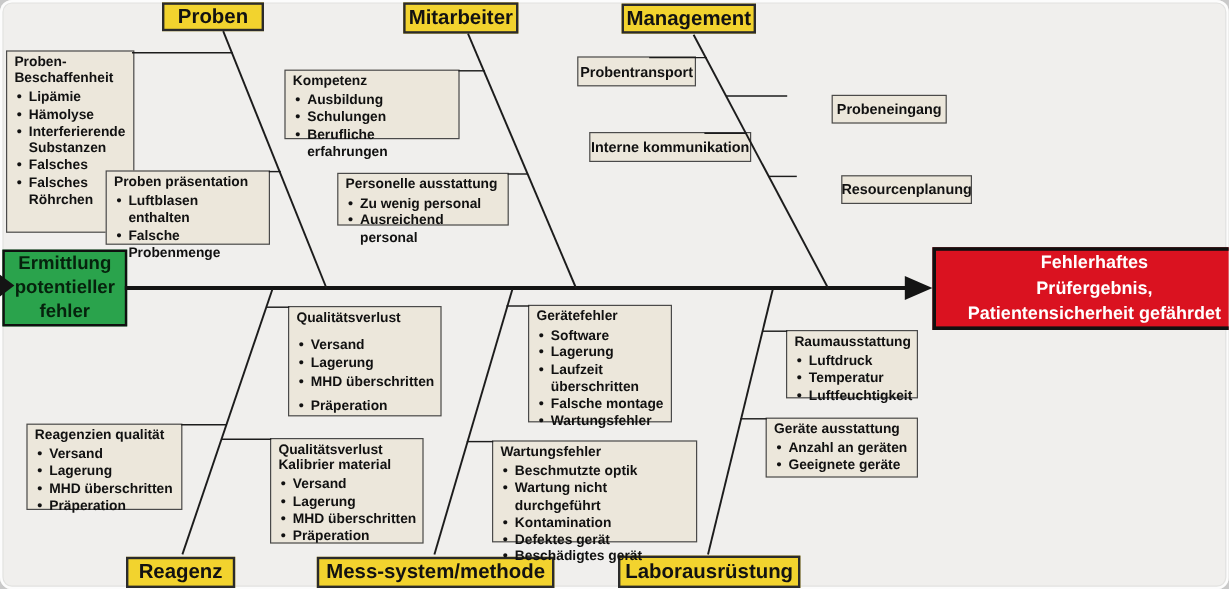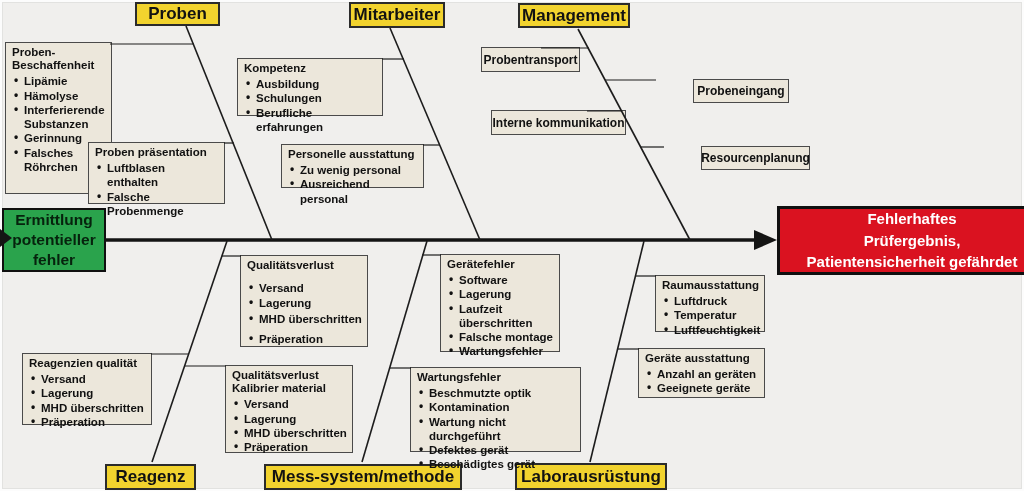--- a/index.html
+++ b/index.html
@@ -1,20 +1,21 @@
 <!DOCTYPE html>
 <html><head>
 <meta charset="utf-8">
 <style>
   html,body{margin:0;padding:0;background:#c9c9c9;}
   .canvas{
     position:relative;width:1024px;height:491px;overflow:hidden;
     background:#f0efed;
     font-family:"Liberation Sans","DejaVu Sans",sans-serif;
     box-shadow:inset 0 0 0 2px #fcfcfc, inset 0 0 0 3px #e2e2e0;
+    border-radius:10px;
   }
   .cause{
     position:absolute;background:#ece7db;border:1px solid #4a4a4a;
     padding:3px 5px 4px 6px;box-sizing:border-box;color:#111;
   }
   .cause-title{font-weight:bold;font-size:11.5px;line-height:1.15;white-space:pre-line;}
   ul.cause-items{list-style:none;margin:2px 0 0;padding:0;font-size:11.5px;font-weight:bold;}
   ul.cause-items li{position:relative;padding-left:12px;line-height:1.24;}
   ul.cause-items li::before{content:"\2022";position:absolute;left:2px;top:-1px;font-size:12px;}
   .cause.spaced .cause-title{margin-bottom:9px;}
@@ -43,40 +44,40 @@
     font-weight:bold;font-size:15px;line-height:1.45;color:#ffffff;white-space:pre-line;
   }
   svg.wires{position:absolute;left:0;top:0;pointer-events:none;}
 </style>
 </head>
 <body>
 
 <div class="canvas">
 
   <div class="category" style="left:135px;top:2px;width:85px;height:24px">Proben</div>
-  <div class="category" style="left:349px;top:2px;width:96px;height:26px">Mitarbeiter</div>
+  <div class="category" style="left:336px;top:2px;width:96px;height:26px">Mitarbeiter</div>
   <div class="category" style="left:518px;top:3px;width:112px;height:25px">Management</div>
   <div class="category" style="left:105px;top:464px;width:91px;height:26px">Reagenz</div>
   <div class="category" style="left:264px;top:464px;width:198px;height:26px">Mess-system/methode</div>
   <div class="category" style="left:515px;top:463px;width:152px;height:27px">Laborausrüstung</div>
 
   <div class="start-node">Ermittlung
 potentieller
 fehler</div>
   <div class="effect-node">Fehlerhaftes
 Prüfergebnis,
 Patientensicherheit gefährdet</div>
 
   <div class="cause" style="left:5px;top:42px;width:107px;height:152px">
     <div class="cause-title">Proben-Beschaffenheit</div>
     <ul class="cause-items">
         <li>Lipämie</li>
         <li>Hämolyse</li>
         <li>Interferierende Substanzen</li>
-        <li>Gerinnung</li>
+        <li>Falsches</li>
         <li>Falsches Röhrchen</li>
       </ul>
   </div>
 
   <div class="cause" style="left:88px;top:142px;width:137px;height:62px">
     <div class="cause-title">Proben präsentation</div>
     <ul class="cause-items">
         <li>Luftblasen enthalten</li>
         <li>Falsche Probenmenge</li>
       </ul>
@@ -143,22 +144,22 @@
         <li>Laufzeit überschritten</li>
         <li>Falsche montage</li>
         <li>Wartungsfehler</li>
       </ul>
   </div>
 
   <div class="cause" style="left:410px;top:367px;width:171px;height:85px">
     <div class="cause-title">Wartungsfehler</div>
     <ul class="cause-items">
         <li>Beschmutzte optik</li>
+        <li>Wartung nicht durchgeführt</li>
         <li>Kontamination</li>
-        <li>Wartung nicht durchgeführt</li>
         <li>Defektes gerät</li>
         <li>Beschädigtes gerät</li>
       </ul>
   </div>
 
   <div class="cause" style="left:655px;top:275px;width:110px;height:57px">
     <div class="cause-title">Raumausstattung</div>
     <ul class="cause-items">
         <li>Luftdruck</li>
         <li>Temperatur</li>

